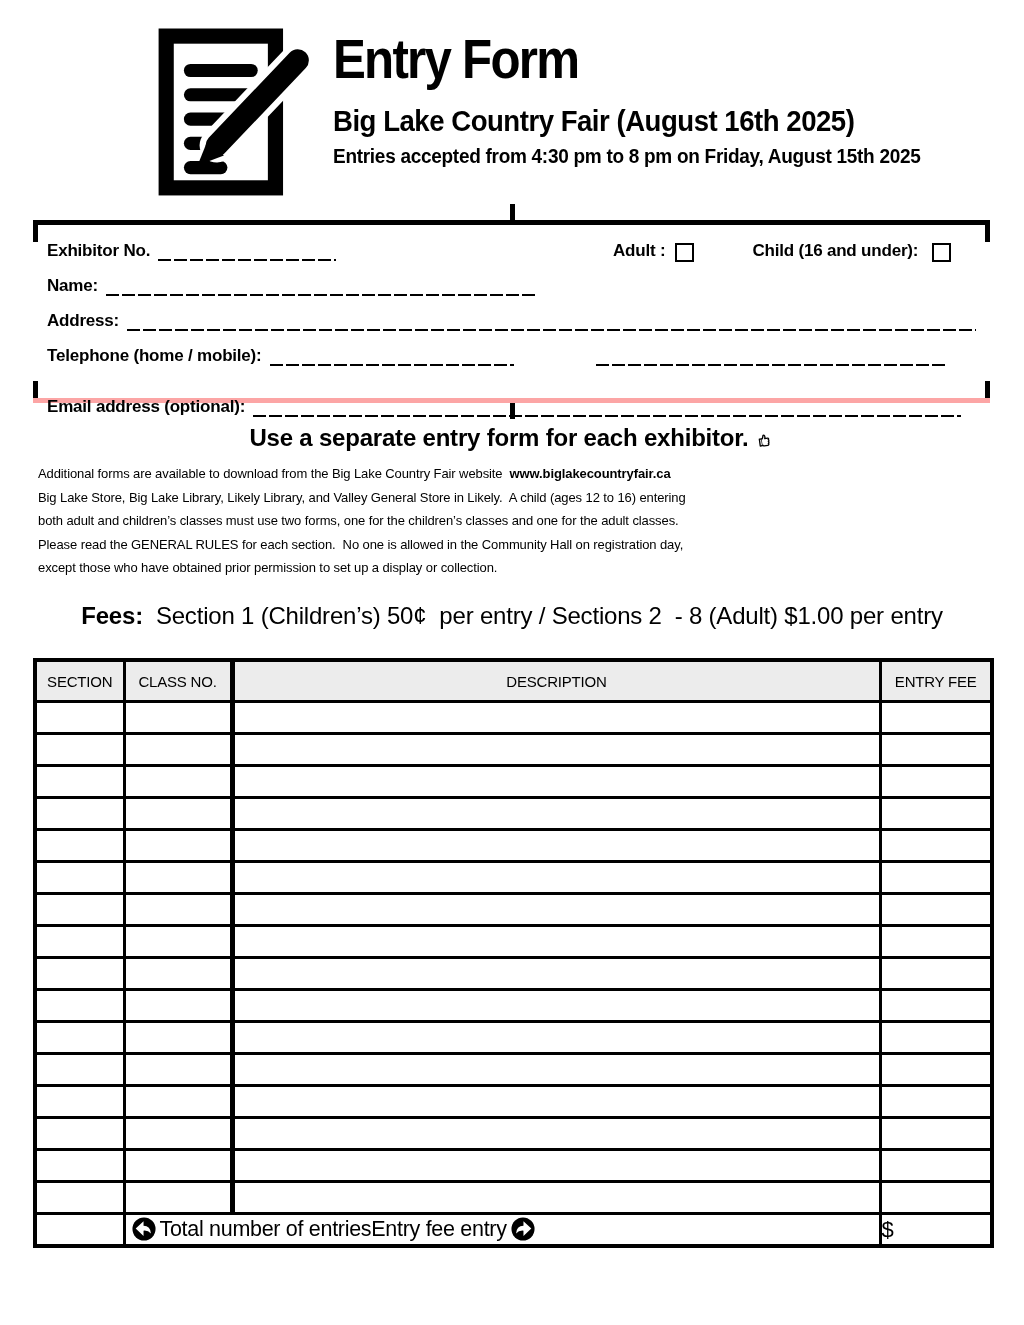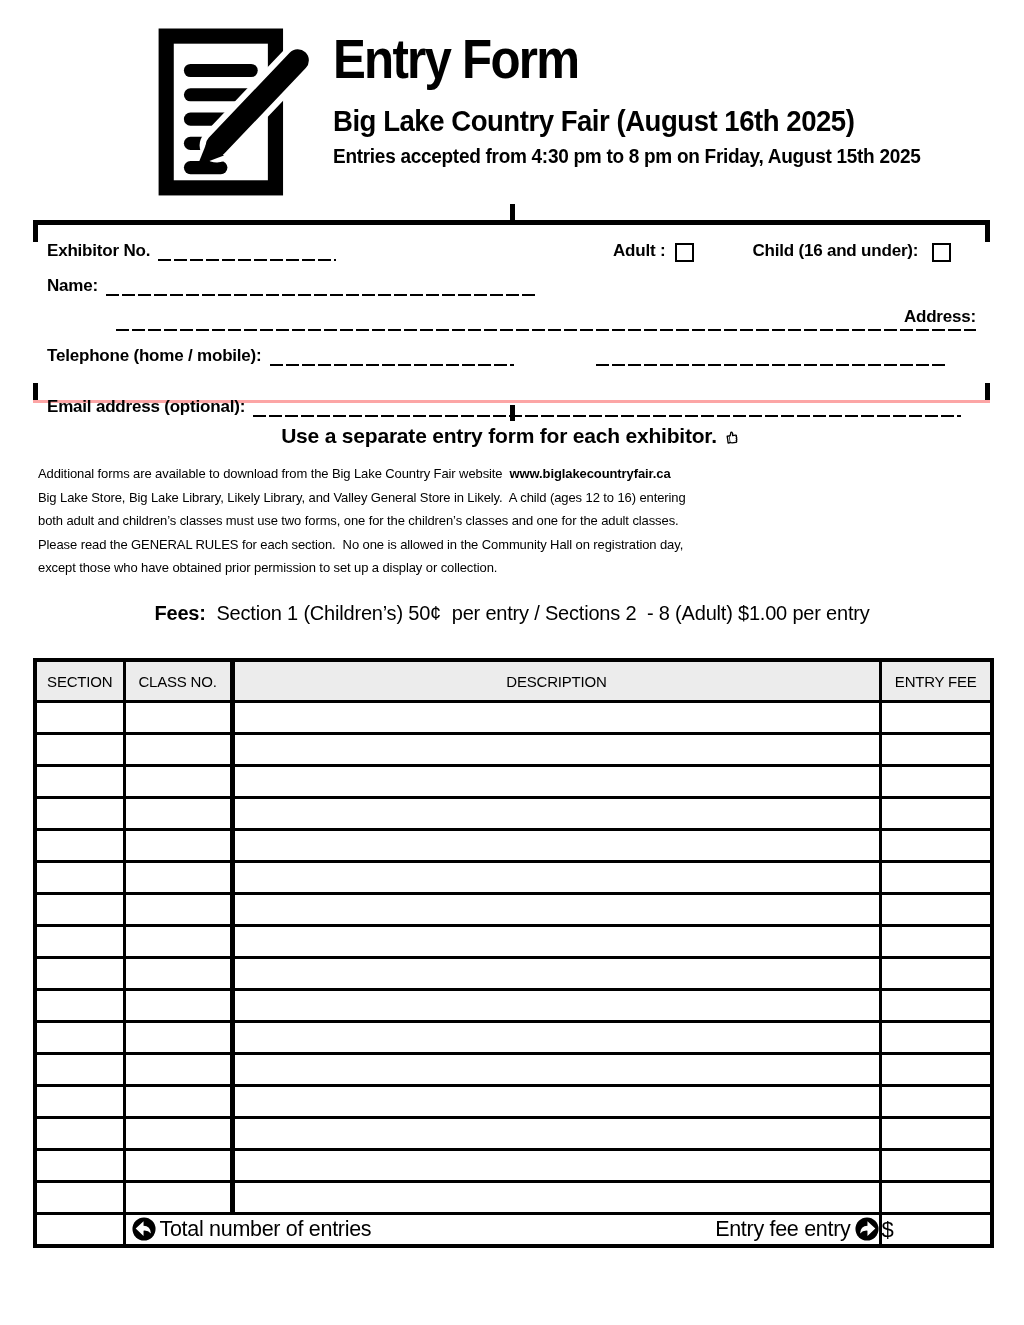--- a/index.html
+++ b/index.html
@@ -21,21 +21,21 @@
     transform:scaleX(0.95);transform-origin:left top;white-space:nowrap;
   }
   .title-sub2{
     margin-top:7px;font-size:20px;font-weight:bold;letter-spacing:-0.3px;
     transform:scaleX(0.95);transform-origin:left top;white-space:nowrap;
   }
 
   
   .exbox{
     position:absolute;left:33px;top:220px;width:957px;height:183px;
-    border-top:5px solid #000;border-bottom:3px solid #fca5a5;box-sizing:border-box;
+    border-top:5px solid #000;border-bottom:5px solid #fca5a5;box-sizing:border-box;
   }
   .stub{position:absolute;width:5px;height:17px;background:#000;}
   .stub.tl{left:0;top:0;} .stub.tr{right:0;top:0;}
   .stub.bl{left:0;bottom:0;} .stub.br{right:0;bottom:0;}
   .tick{position:absolute;width:5px;height:16px;background:#000;left:477px;}
   .tick.top{top:-21px;} .tick.bottom{bottom:-21px;}
   .exrow{position:absolute;left:14px;right:14px;height:24px;display:flex;align-items:flex-end;}
   .exrow .lbl{font-weight:bold;font-size:17px;letter-spacing:-0.2px;white-space:nowrap;}
   .blank{
     display:inline-block;height:18px;margin-left:8px;
@@ -43,53 +43,53 @@
   }
   .rgt{position:absolute;left:566px;bottom:0;display:flex;align-items:flex-end;white-space:nowrap;}
   .checkbox{
     display:inline-block;width:15px;height:15px;border:2.5px solid #000;
     margin-left:10px;position:relative;top:1px;background:#fff;
   }
 
   
   .note{
     position:absolute;left:0;top:424px;width:1024px;text-align:center;
-    font-weight:bold;font-size:21px;letter-spacing:-0.2px;
+    font-weight:bold;font-size:24px;letter-spacing:-0.2px;
   }
   .note .hand{display:inline-block;vertical-align:-3px;margin-left:7px;transform:rotate(-8deg);}
   .para{
     position:absolute;left:38px;top:462px;width:952px;
     font-size:13px;line-height:23.5px;letter-spacing:-0.1px;
   }
   .para .ln{display:block;white-space:pre-wrap;}
   .para .url{font-weight:bold;}
   .fees{
     position:absolute;left:0;top:602px;width:1024px;text-align:center;
-    font-size:20px;letter-spacing:-0.2px;
+    font-size:24px;letter-spacing:-0.2px;
   }
   .fees .fees-lbl{font-weight:bold;}
 
   
   table.entry{
     position:absolute;left:33px;top:658px;width:957px;
     border-collapse:collapse;table-layout:fixed;border:4px solid #000;
   }
   table.entry th, table.entry td{border:3px solid #000;padding:0;}
   table.entry th{
     background:#ececec;height:38px;font-size:15px;font-weight:normal;
     letter-spacing:-0.2px;text-align:center;
   }
   table.entry th.c-desc, table.entry td.c-desc{border-left-width:5px;}
   table.entry tbody td{height:29px;background:#fff;}
   tr.totals td{height:46px;}
   td.t-sec{background:#d9d9d9;}
   td.t-mid{background:#fff;}
   td.t-fee{background:#d9d9d9;font-size:22px;vertical-align:middle;padding-left:8px;}
   .t-mid-inner{
-    display:flex;justify-content:space-between;align-items:center;
+    display:flex;justify-content:flex-start;align-items:center;
     padding:0 0 0 6px;font-size:21.5px;letter-spacing:-0.3px;
   }
   .t-group{display:flex;align-items:center;gap:4px;}
   .arrow-icon{display:inline-block;}
 </style>
 </head>
 <body>
 
 <div class="logo">
   <svg viewBox="0 0 170 170" width="172" height="172">
@@ -130,21 +130,21 @@
       <span class="lbl" style="margin-left:58px;">Child (16 and under):</span>
       <span class="checkbox" style="margin-left:14px;"></span>
     </span>
   </div>
 
   <div class="exrow" style="top:47px;">
     <span class="lbl">Name:</span>
     <span class="blank" style="width:430px;"></span>
   </div>
 
-  <div class="exrow" style="top:82px;flex-direction:column;">
+  <div class="exrow" style="top:82px;">
     <span class="lbl">Address:</span>
     <span class="blank" style="width:860px;"></span>
   </div>
 
   <div class="exrow" style="top:117px;">
     <span class="lbl">Telephone (home / mobile):</span>
     <span class="blank" style="width:244px;"></span>
     <span class="blank" style="width:352px;margin-left:82px;"></span>
   </div>
 

